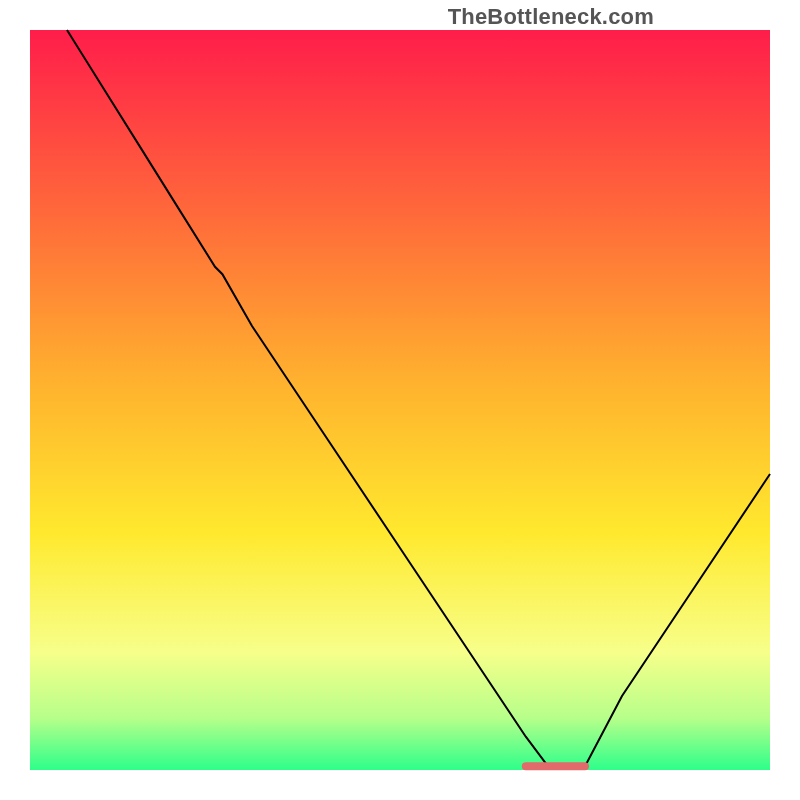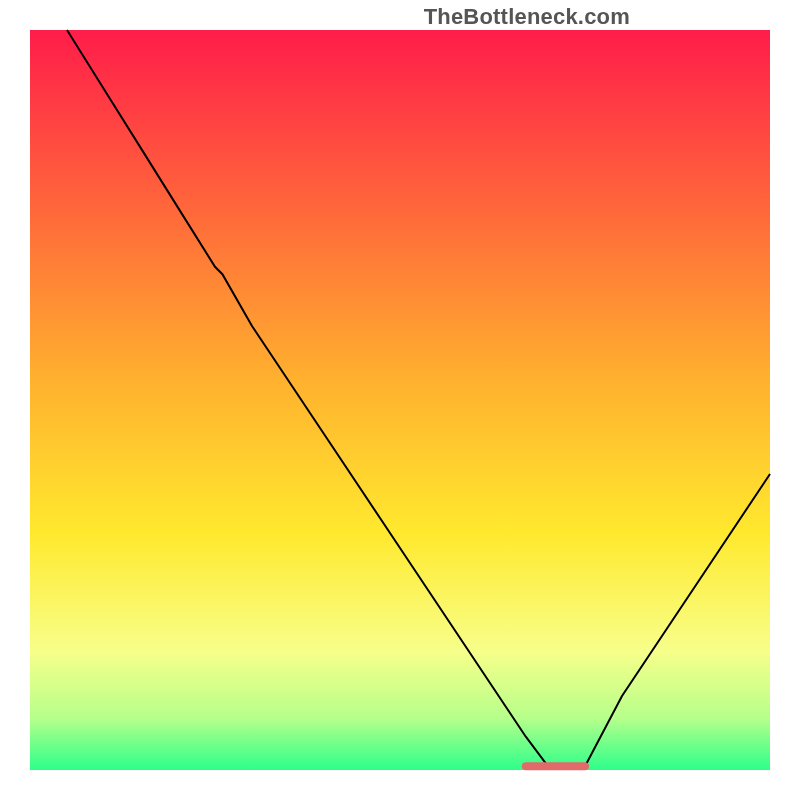--- a/index.html
+++ b/index.html
@@ -8,20 +8,21 @@
     width: 800px;
     height: 800px;
     overflow: hidden;
     background: #ffffff;
     font-family: Arial, Helvetica, sans-serif;
   }
   .stage {
     position: relative;
     width: 640px;
     height: 800px;
+    padding-left: 24px;
   }
   .watermark {
     position: absolute;
     top: 4px;
     right: 10px;
     font-size: 22px;
     font-weight: 600;
     color: #555555;
     letter-spacing: 0.2px;
     z-index: 50;

